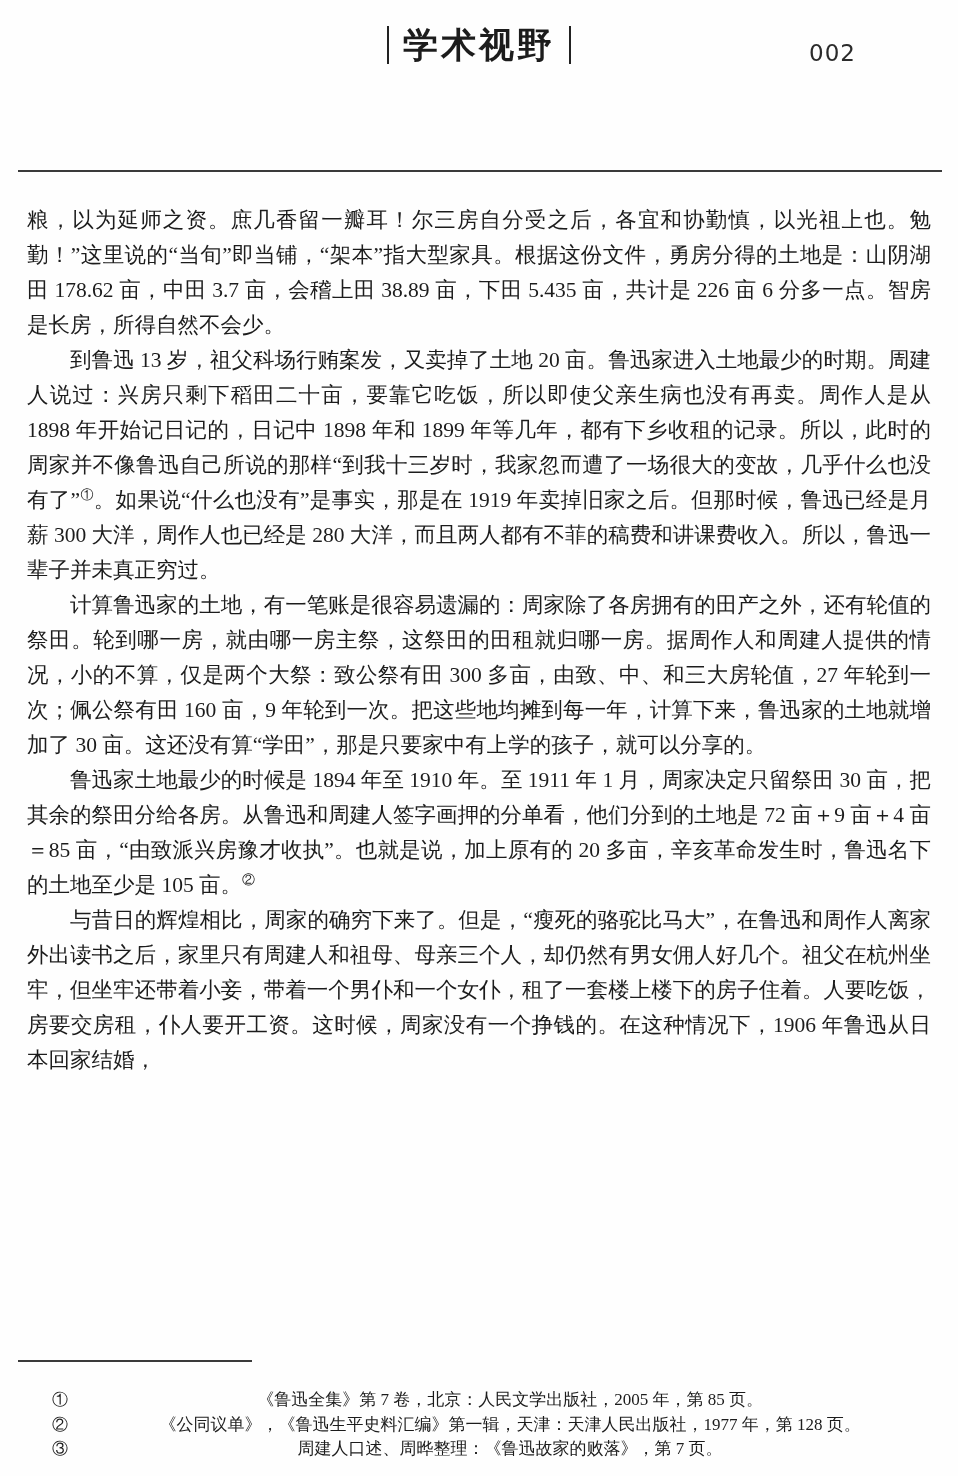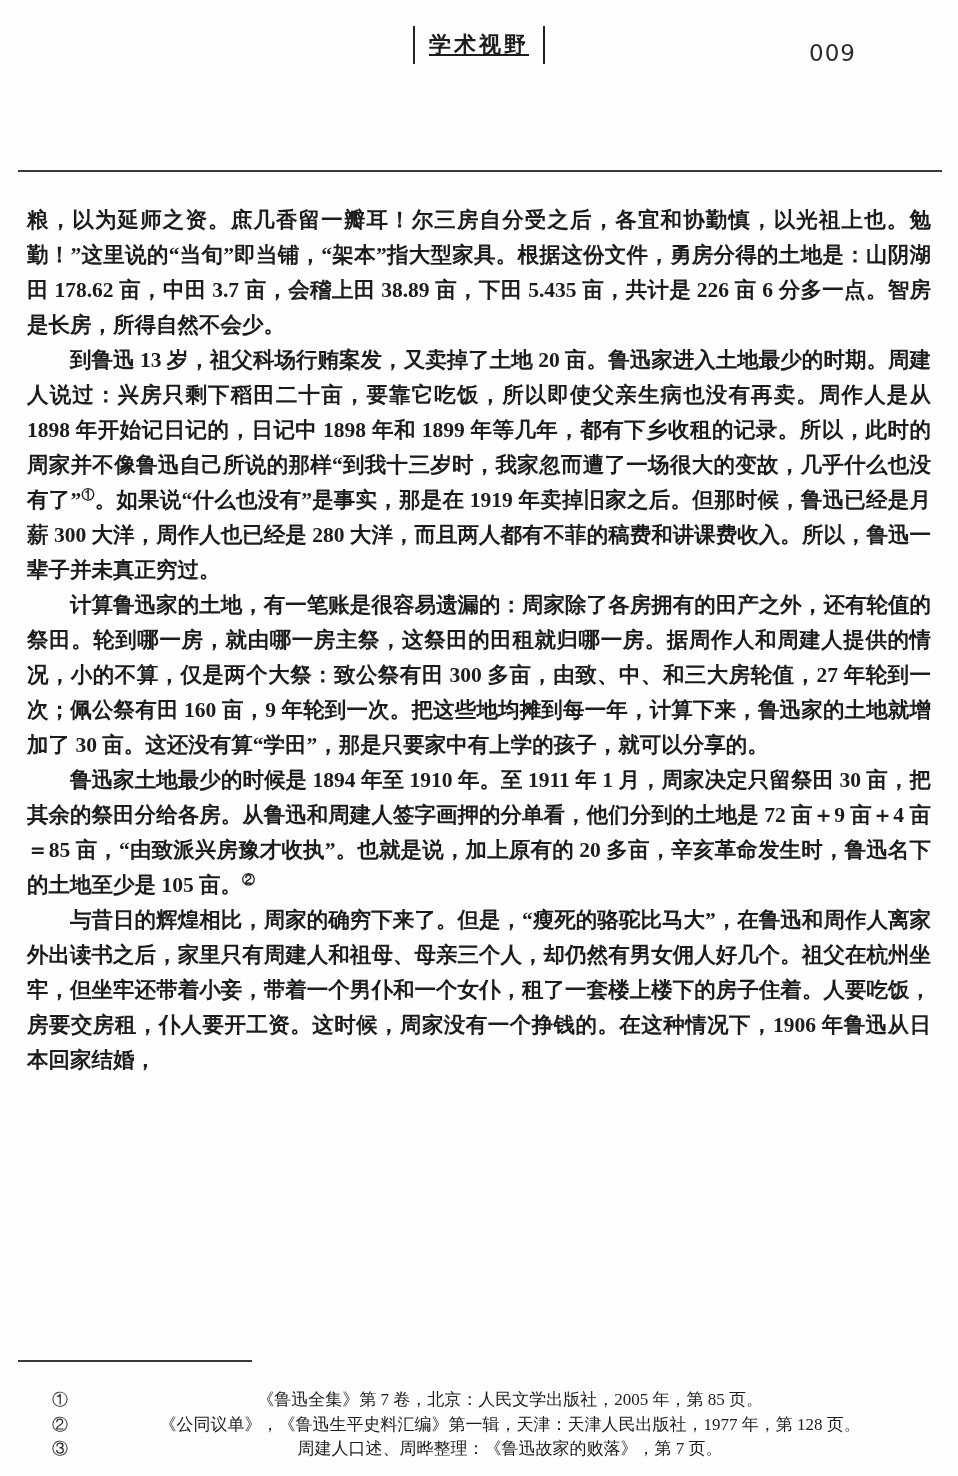--- a/index.html
+++ b/index.html
@@ -23,25 +23,24 @@
     position: absolute;
     left: 50%;
     transform: translateX(-50%);
     top: 0;
     display: inline-block;
     padding: 4px 14px;
     border-left: 2px solid #222;
     border-right: 2px solid #222;
     font-family: "Liberation Sans", "DejaVu Sans", sans-serif;
     font-weight: 700;
-    font-size: 22px;
+    font-size: 35px;
     letter-spacing: 3px;
     line-height: 30px;
     white-space: nowrap;
-    text-decoration: underline;
   }
   .page-number {
     position: absolute;
     right: 102px;
     top: 14px;
     font-family: "DejaVu Sans", "Liberation Sans", sans-serif;
     font-weight: 400;
     font-size: 23px;
     color: #2b2b2b;
     letter-spacing: 1px;
@@ -60,21 +59,20 @@
     top: 203px;
     left: 27px;
     width: 904px;
     font-size: 21.5px;
     line-height: 35px;
     text-align: justify;
   }
   .article-body p.para {
     margin: 0;
     text-indent: 2em;
-    font-weight: bold;
   }
   .article-body p.para.no-indent { text-indent: 0; }
   .article-body sup {
     font-size: 13px;
     line-height: 0;
     vertical-align: 8px;
   }
   
   .footnote-separator {
     position: absolute;
@@ -104,21 +102,21 @@
 </style>
 </head>
 <body>
 
 <div class="page">
 
   <div class="header">
     <div class="section-title">
       <span>学术视野</span>
     </div>
-    <div class="page-number">009</div>
+    <div class="page-number">002</div>
   </div>
 
   <div class="header-rule"></div>
 
   <div class="article-body">
       <p class="para no-indent">粮，以为延师之资。庶几香留一瓣耳！尔三房自分受之后，各宜和协勤慎，以光祖上也。勉勤！”这里说的“当旬”即当铺，“架本”指大型家具。根据这份文件，勇房分得的土地是：山阴湖田 178.62 亩，中田 3.7 亩，会稽上田 38.89 亩，下田 5.435 亩，共计是 226 亩 6 分多一点。智房是长房，所得自然不会少。</p>
       <p class="para">到鲁迅 13 岁，祖父科场行贿案发，又卖掉了土地 20 亩。鲁迅家进入土地最少的时期。周建人说过：兴房只剩下稻田二十亩，要靠它吃饭，所以即使父亲生病也没有再卖。周作人是从 1898 年开始记日记的，日记中 1898 年和 1899 年等几年，都有下乡收租的记录。所以，此时的周家并不像鲁迅自己所说的那样“到我十三岁时，我家忽而遭了一场很大的变故，几乎什么也没有了”<sup>①</sup>。如果说“什么也没有”是事实，那是在 1919 年卖掉旧家之后。但那时候，鲁迅已经是月薪 300 大洋，周作人也已经是 280 大洋，而且两人都有不菲的稿费和讲课费收入。所以，鲁迅一辈子并未真正穷过。</p>
       <p class="para">计算鲁迅家的土地，有一笔账是很容易遗漏的：周家除了各房拥有的田产之外，还有轮值的祭田。轮到哪一房，就由哪一房主祭，这祭田的田租就归哪一房。据周作人和周建人提供的情况，小的不算，仅是两个大祭：致公祭有田 300 多亩，由致、中、和三大房轮值，27 年轮到一次；佩公祭有田 160 亩，9 年轮到一次。把这些地均摊到每一年，计算下来，鲁迅家的土地就增加了 30 亩。这还没有算“学田”，那是只要家中有上学的孩子，就可以分享的。</p>
       <p class="para">鲁迅家土地最少的时候是 1894 年至 1910 年。至 1911 年 1 月，周家决定只留祭田 30 亩，把其余的祭田分给各房。从鲁迅和周建人签字画押的分单看，他们分到的土地是 72 亩＋9 亩＋4 亩＝85 亩，“由致派兴房豫才收执”。也就是说，加上原有的 20 多亩，辛亥革命发生时，鲁迅名下的土地至少是 105 亩。<sup>②</sup></p>
       <p class="para">与昔日的辉煌相比，周家的确穷下来了。但是，“瘦死的骆驼比马大”，在鲁迅和周作人离家外出读书之后，家里只有周建人和祖母、母亲三个人，却仍然有男女佣人好几个。祖父在杭州坐牢，但坐牢还带着小妾，带着一个男仆和一个女仆，租了一套楼上楼下的房子住着。人要吃饭，房要交房租，仆人要开工资。这时候，周家没有一个挣钱的。在这种情况下，1906 年鲁迅从日本回家结婚，</p>

